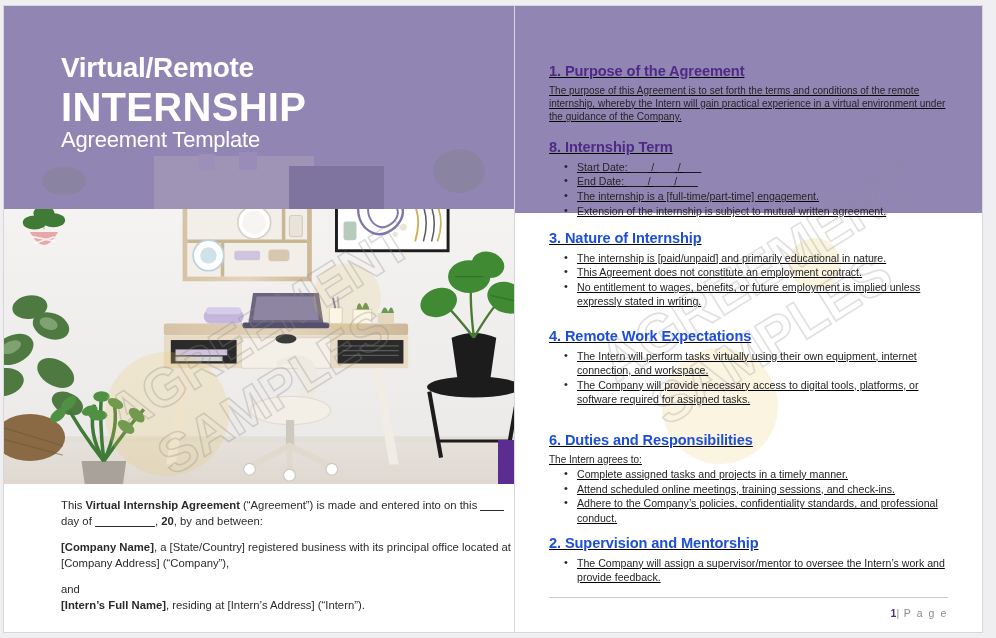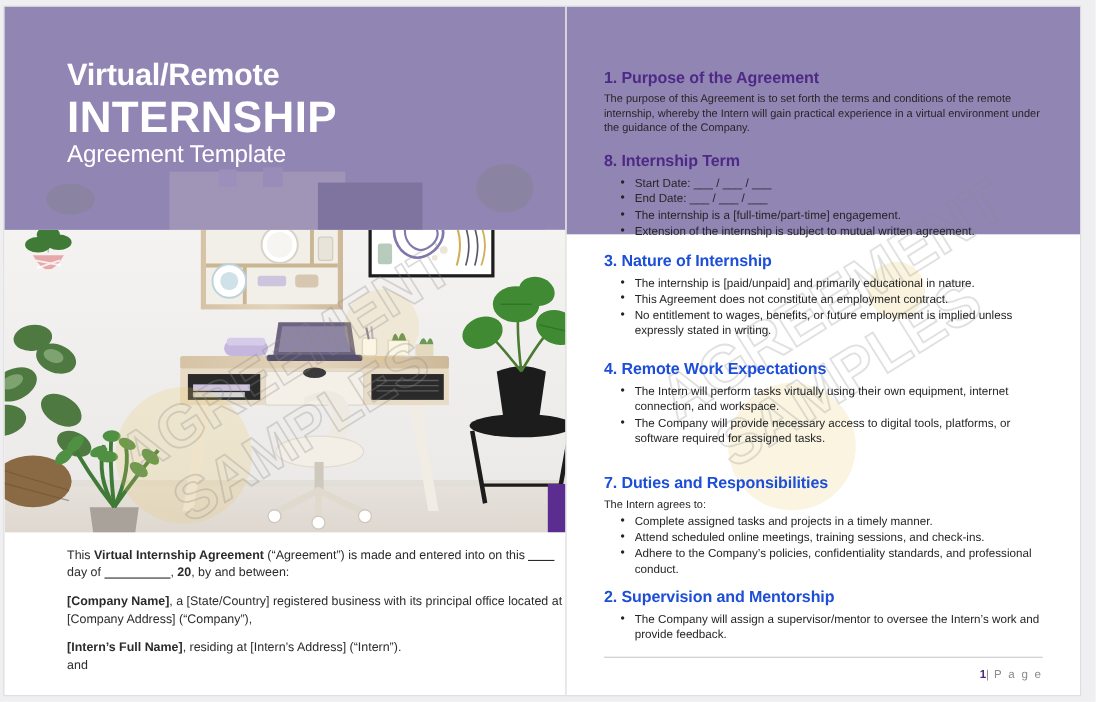--- a/index.html
+++ b/index.html
@@ -66,21 +66,21 @@
   .intro p.tight{margin-bottom:0;}
   .intro b{font-weight:bold;}
   .blank-s{display:inline-block;border-bottom:1.4px solid #2b2b2b;width:24px;vertical-align:-2px;}
   .blank-m{display:inline-block;border-bottom:1.4px solid #2b2b2b;width:60px;vertical-align:-2px;}
 
   
   .rband{
     position:absolute;left:0;top:0;width:100%;height:207px;
     background:#9185b4;
   }
-  .sec{margin:0;}
+  .sec{margin:0;text-decoration:underline;}
   .sec-h{
     font-size:14.6px;font-weight:bold;color:#1d4ed8;
     margin:0 0 3px 0;line-height:1.2;letter-spacing:-0.1px;
   }
   .sec-h.on-band{color:#4e2a86;}
   .sec-p{
     font-size:10px;color:#252525;line-height:1.33;margin:0;
   }
   .sec ul{
     margin:1px 0 0 0;padding-left:28px;list-style:none;
@@ -390,23 +390,23 @@
       </div>
 
       <div class="accent-square"></div>
     </div>
 
     <div class="intro">
       <p><span>This </span><b>Virtual Internship Agreement</b><span> (“Agreement”) is made and entered into on this </span><span class="blank-s"></span><br><span>day of </span><span class="blank-m"></span><span>, </span><b>20</b><span>, by and between:</span></p>
 
       <p><b>[Company Name]</b><span>, a [State/Country] registered business with its principal office located at [Company Address] (“Company”),</span></p>
 
+      <p class="tight">and</p>
+
       <p class="tight"><b>[Intern’s Full Name]</b><span>, residing at [Intern’s Address] (“Intern”).</span></p>
-
-      <p class="tight">and</p>
     </div>
   </div>
 
   <div class="page page-right">
 
     <div class="rband"></div>
 
     <div class="wm">
       <svg width="467" height="626" viewBox="0 0 467 626">
         <circle cx="205" cy="400" r="58" fill="#e8c96a" opacity="0.20"></circle>
@@ -444,21 +444,21 @@
 
     <div class="sec s4">
       <div class="sec-h">4. Remote Work Expectations</div>
       <ul>
         <li>The Intern will perform tasks virtually using their own equipment, internet connection, and workspace.</li>
         <li>The Company will provide necessary access to digital tools, platforms, or software required for assigned tasks.</li>
       </ul>
     </div>
 
     <div class="sec s5">
-      <div class="sec-h">7. Duties and Responsibilities</div>
+      <div class="sec-h">6. Duties and Responsibilities</div>
       <div class="sec-p">The Intern agrees to:</div>
       <ul>
         <li>Complete assigned tasks and projects in a timely manner.</li>
         <li>Attend scheduled online meetings, training sessions, and check-ins.</li>
         <li>Adhere to the Company’s policies, confidentiality standards, and professional conduct.</li>
       </ul>
     </div>
 
     <div class="sec s6">
       <div class="sec-h">2. Supervision and Mentorship</div>

